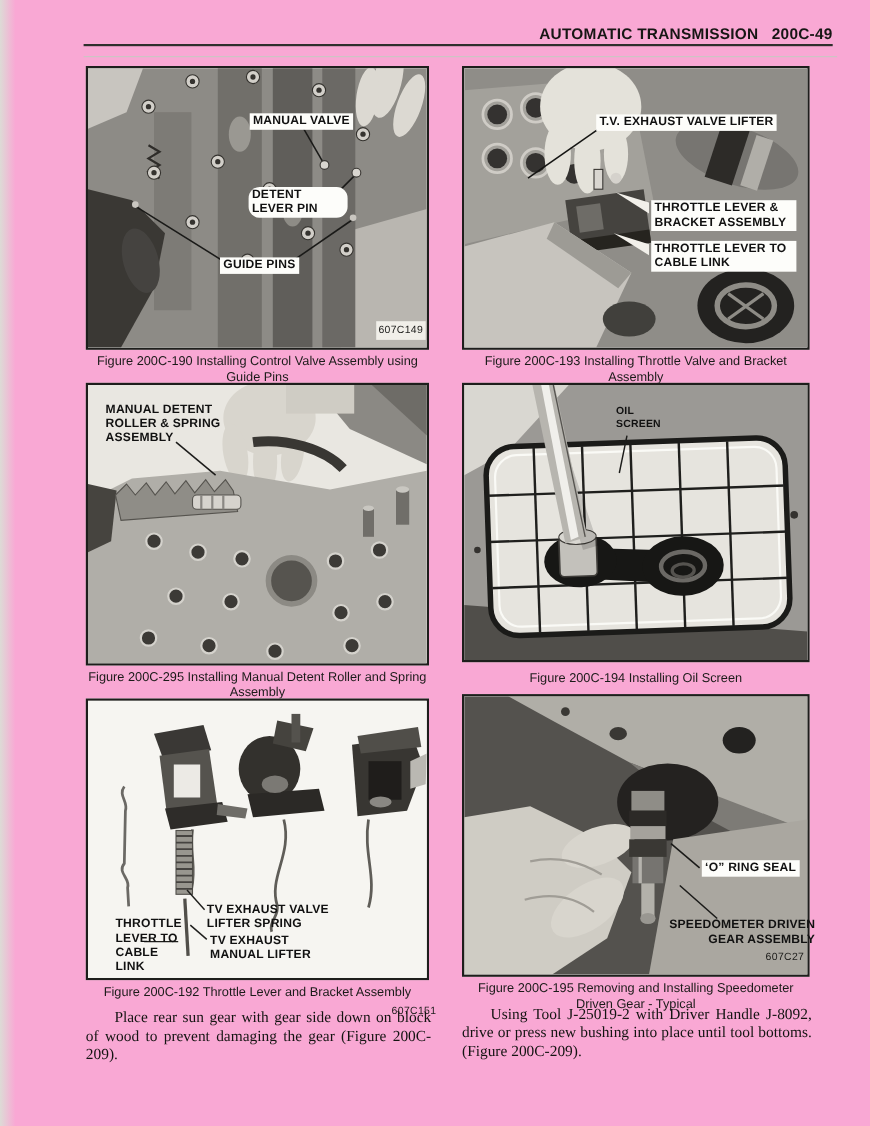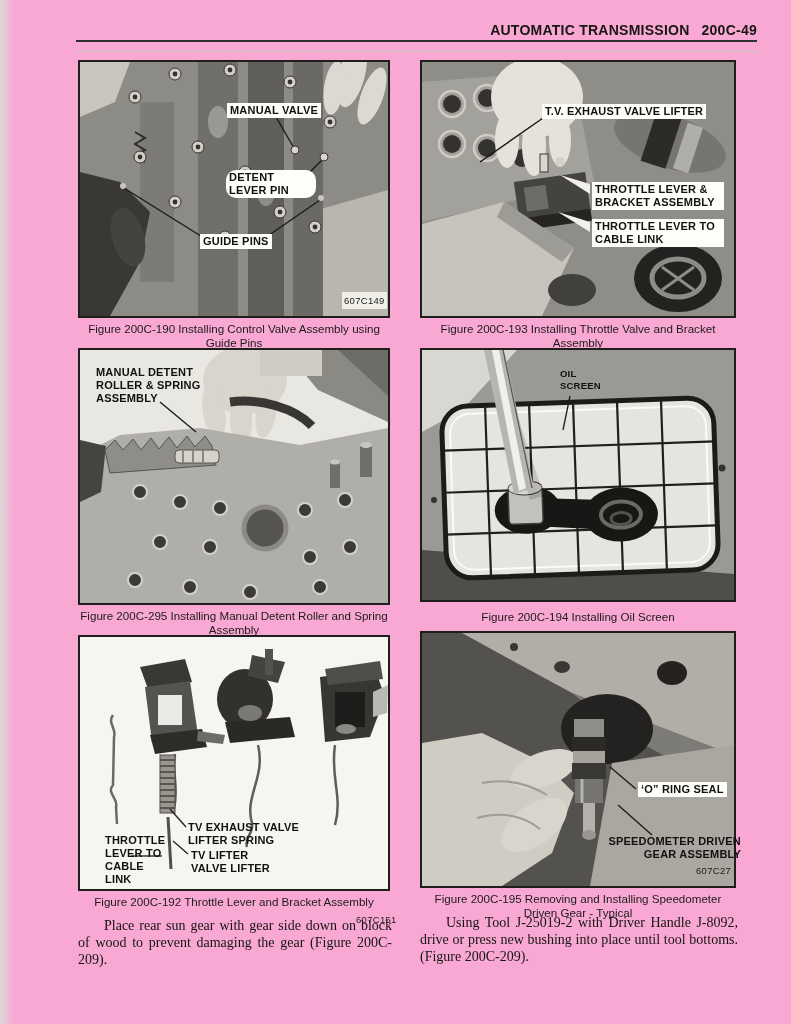--- a/index.html
+++ b/index.html
@@ -269,21 +269,21 @@
       <ellipse cx="266" cy="92" rx="10" ry="5" fill="#8a8883"></ellipse>
       <path d="M255,108 C250,140 263,160 255,188" stroke="#5f5d58" stroke-width="2.5" fill="none"></path>
 
       <path d="M33,78 C27,86 37,92 34,100 L33,148 C26,156 39,162 36,170 L37,187" stroke="#6b6965" stroke-width="2.5" fill="none"></path>
 
       <line x1="106" y1="190" x2="90" y2="172" stroke="#1f1f1d" stroke-width="1.3"></line>
       <line x1="108" y1="217" x2="93" y2="204" stroke="#1f1f1d" stroke-width="1.3"></line>
       <line x1="51" y1="219" x2="82" y2="219" stroke="#1f1f1d" stroke-width="1.3"></line>
     </svg>
     <div class="callout noband" style="left:108px;top:184px;width:124px;">TV EXHAUST VALVE LIFTER SPRING</div>
-    <div class="callout noband" style="left:111px;top:212px;width:92px;">TV LIFTER VALVE LIFTER</div>
+    <div class="callout noband" style="left:111px;top:212px;width:92px;">TV EXHAUST MANUAL LIFTER</div>
     <div class="callout noband" style="left:25px;top:197px;width:64px;">THROTTLE LEVER TO CABLE LINK</div>
     <div class="photo-code" style="left:276px;top:244px;margin-top:33px;">607C151</div>
   </div>
   <div class="fig-caption" style="left:75px;top:895px;width:318px;">Figure 200C-192 Throttle Lever and Bracket Assembly</div>
 
   <div class="fig-frame" style="left:420px;top:631px;width:316px;height:257px;">
     <svg width="312" height="253" viewBox="0 0 312 253">
       <rect width="312" height="253" fill="#54524e"></rect>
       <polygon points="40,0 312,0 312,122 240,96 150,60 80,22" fill="#b0aea7"></polygon>
       <polygon points="150,60 312,122 312,160 200,100" fill="#7d7b76"></polygon>

